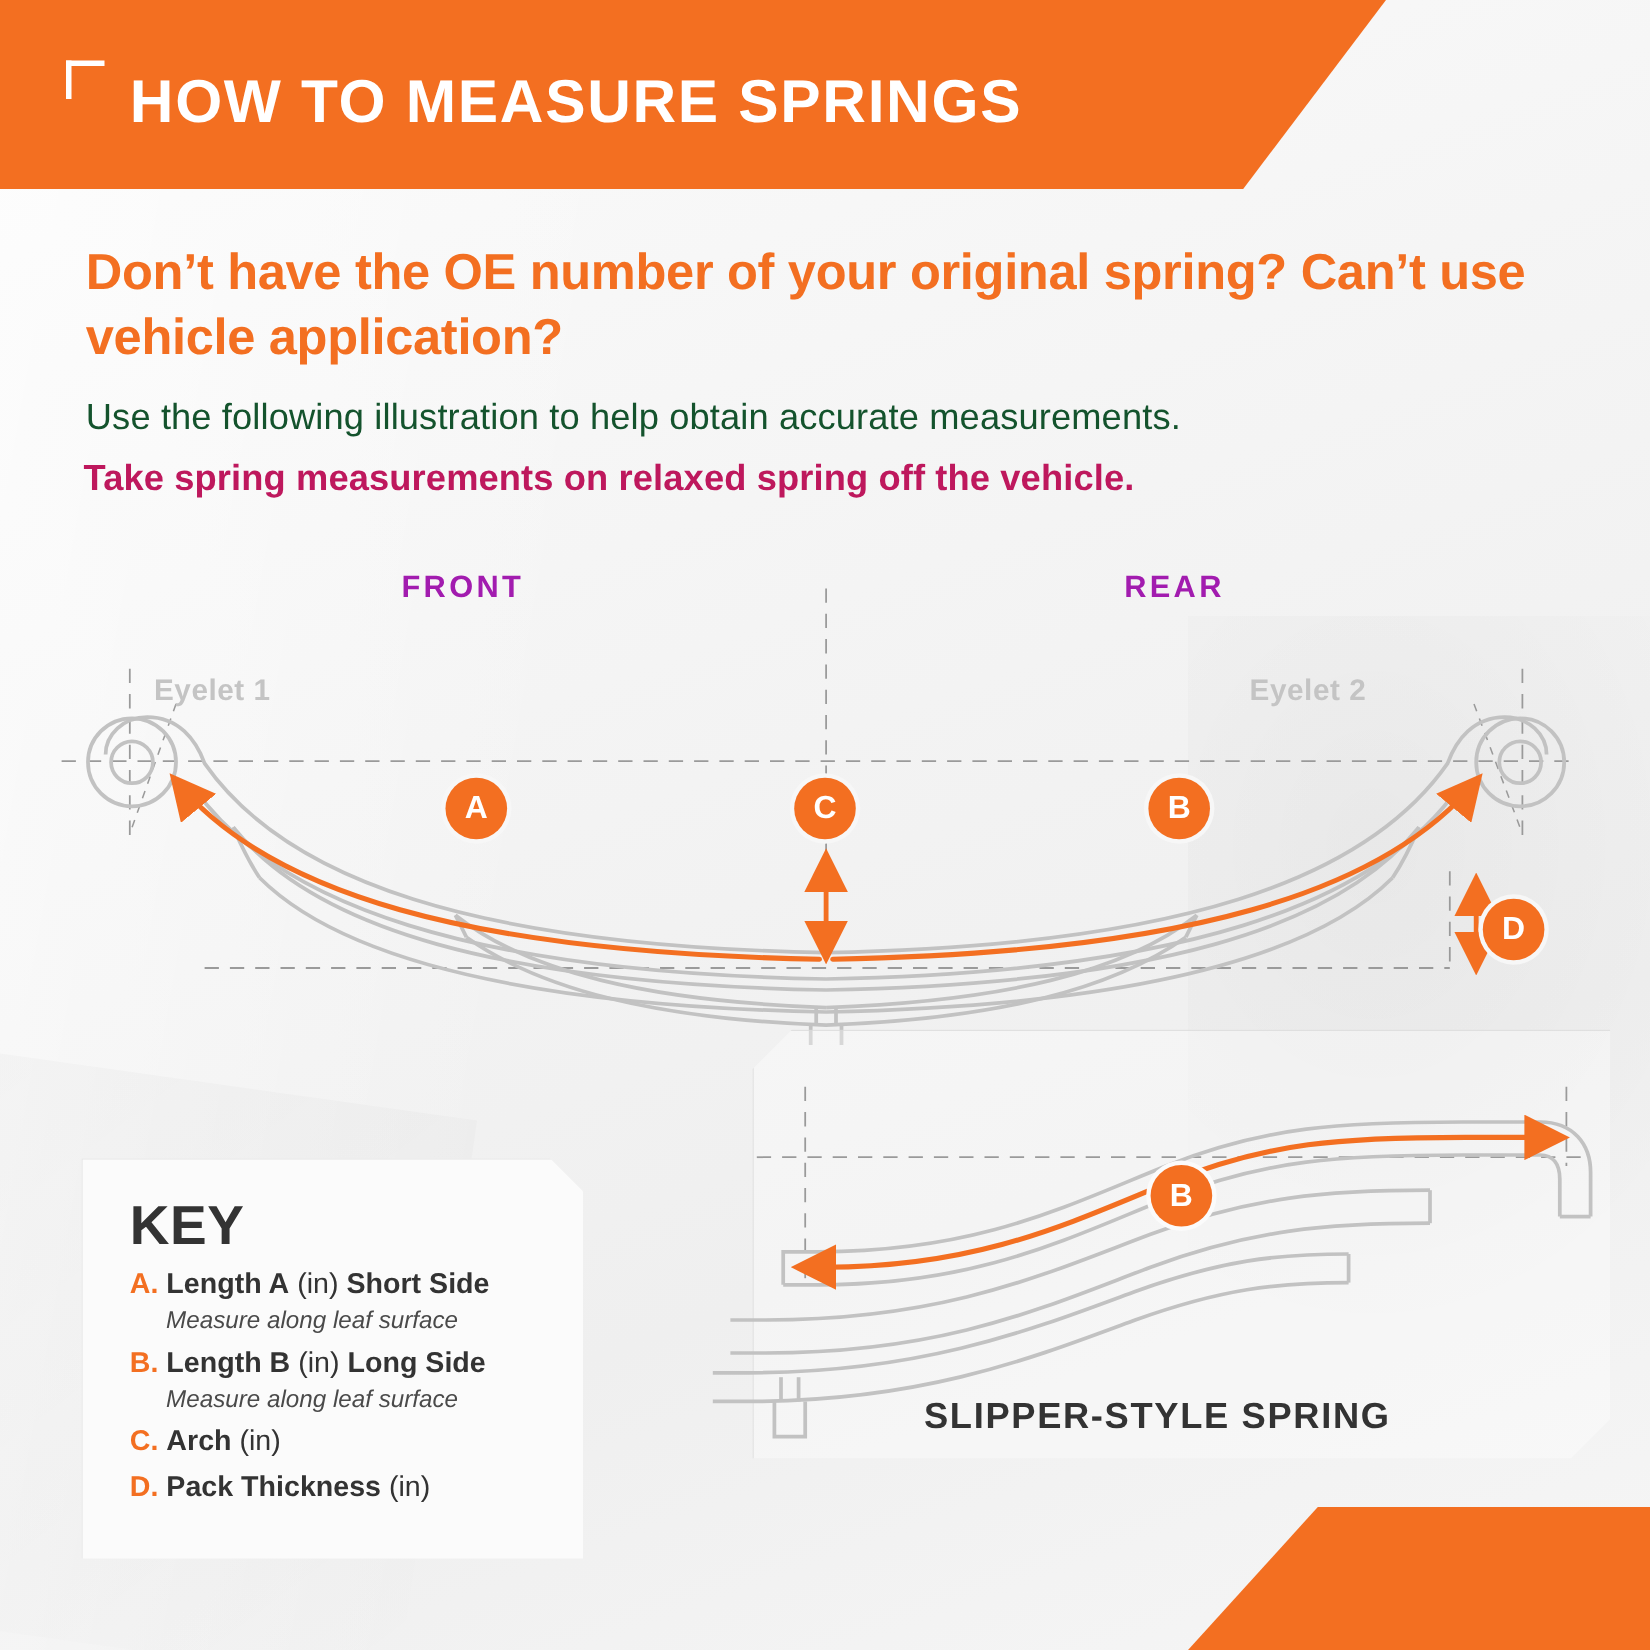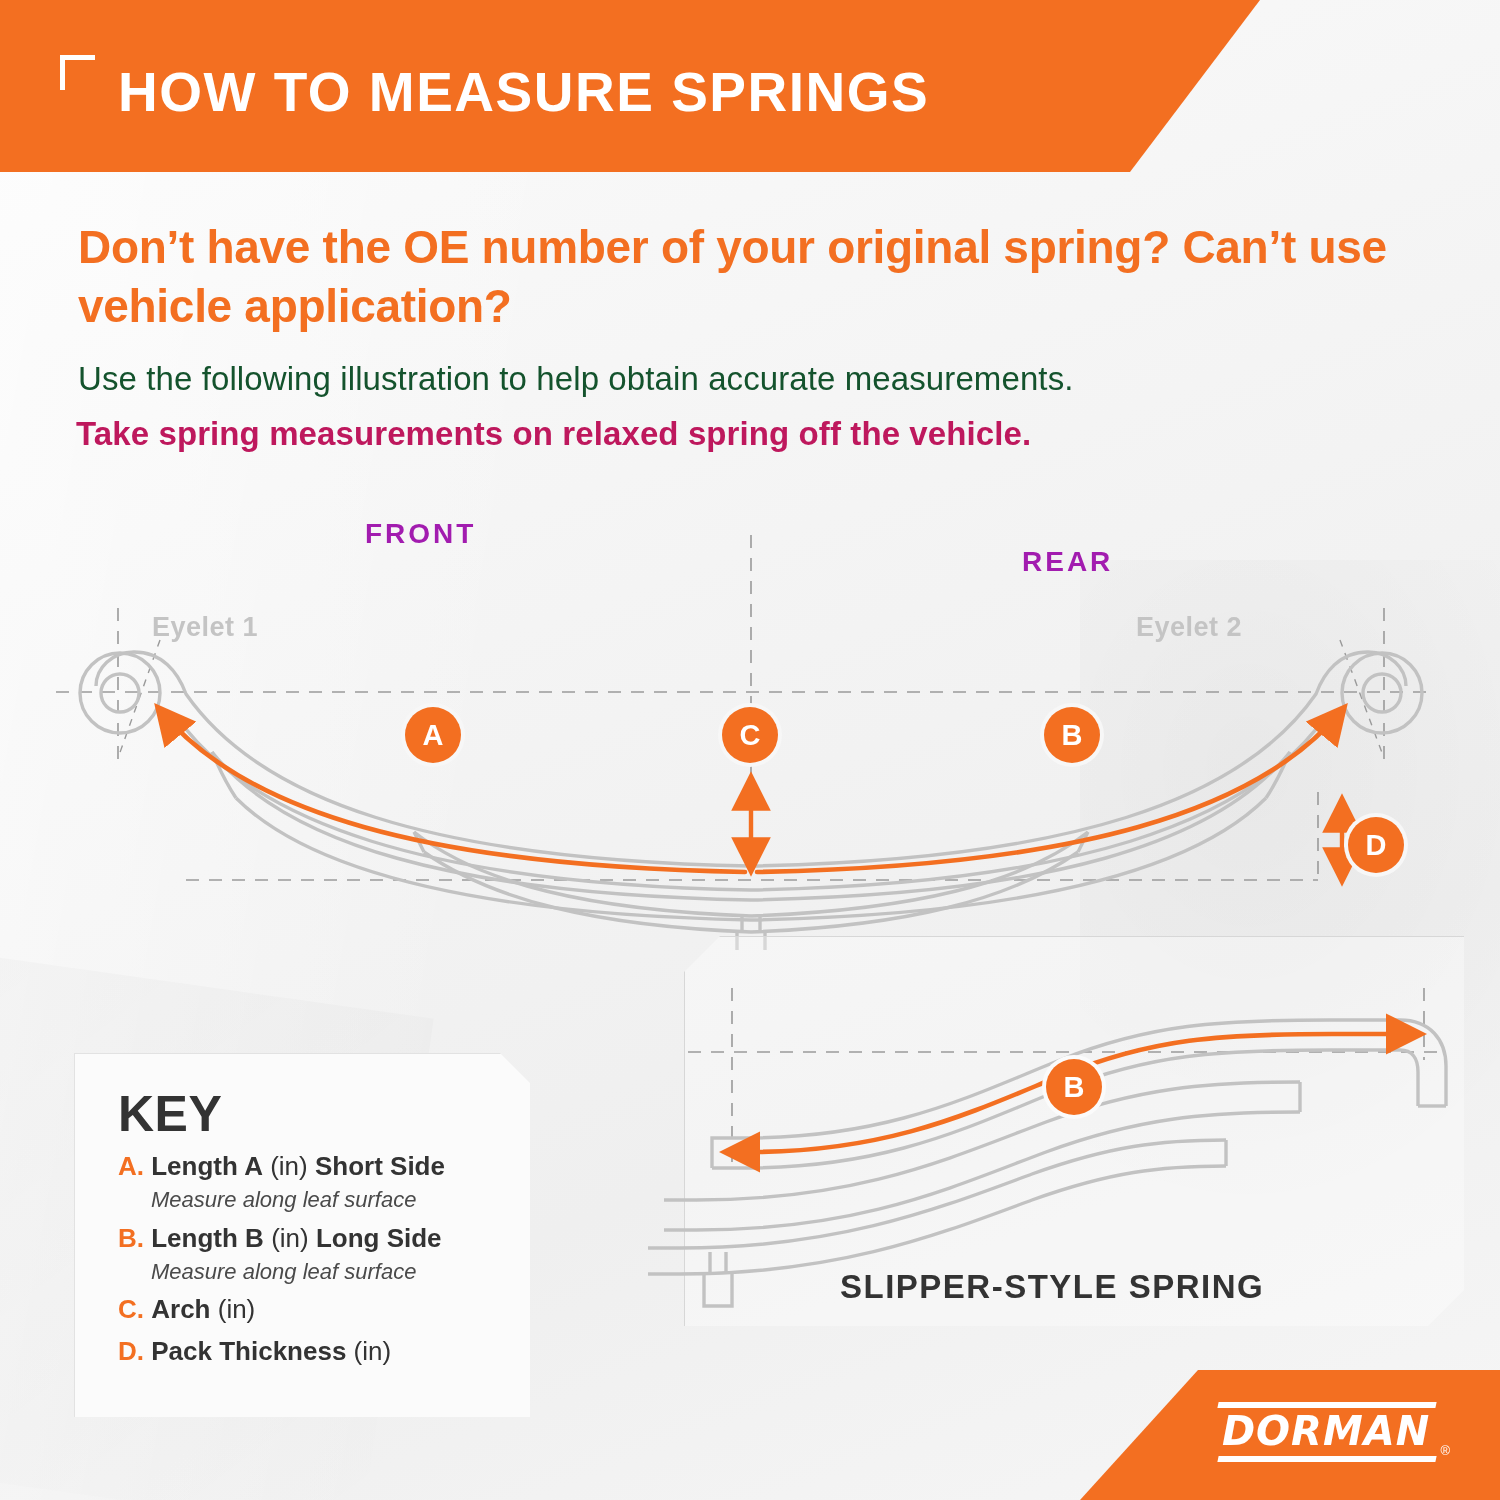--- a/index.html
+++ b/index.html
@@ -116,30 +116,30 @@
   }
 
   .lbl-front, .lbl-rear {
     position: absolute;
     font-size: 28px;
     font-weight: bold;
     letter-spacing: 3px;
     color: #a21caf;
   }
   .lbl-front { left: 365px; top: 518px; }
-  .lbl-rear  { left: 1022px; top: 546px; }
+  .lbl-rear  { left: 1022px; top: 518px; }
 
   .lbl-eyelet1, .lbl-eyelet2 {
     position: absolute;
     font-size: 27px;
     font-weight: bold;
     letter-spacing: 0.5px;
     color: #c4c4c4;
   }
-  .lbl-eyelet1 { left: 152px; top: 612px; }
+  .lbl-eyelet1 { left: 140px; top: 612px; }
   .lbl-eyelet2 { left: 1136px; top: 612px; }
 
   .badge {
     position: absolute;
     width: 56px; height: 56px;
     border-radius: 50%;
     background: #f36f21;
     color: #ffffff;
     font-size: 29px;
     font-weight: bold;
@@ -441,20 +441,14 @@
 
     <g fill="none" stroke="#f36f21" stroke-width="4.6" stroke-linecap="round">
       <path d="M88,252 L110,252 C250,252 332,212 420,176 C512,138 582,134 692,134 L778,134" marker-start="url(#arrowOrange2Start)" marker-end="url(#arrowOrange2)"></path>
     </g>
   </svg>
 
   <div class="badge" id="badge-b2">B</div>
   <div class="slipper-label">SLIPPER-STYLE SPRING</div>
 
   <div class="footer-wedge"></div>
-  <div class="logo-wrap">
-    <div class="logo-bar-top"></div>
-    <div class="logo-text">DORMAN</div>
-    <div class="logo-bar-bottom"></div>
-    <div class="logo-reg">®</div>
-  </div>
 
 </div>
 
 </body></html>

